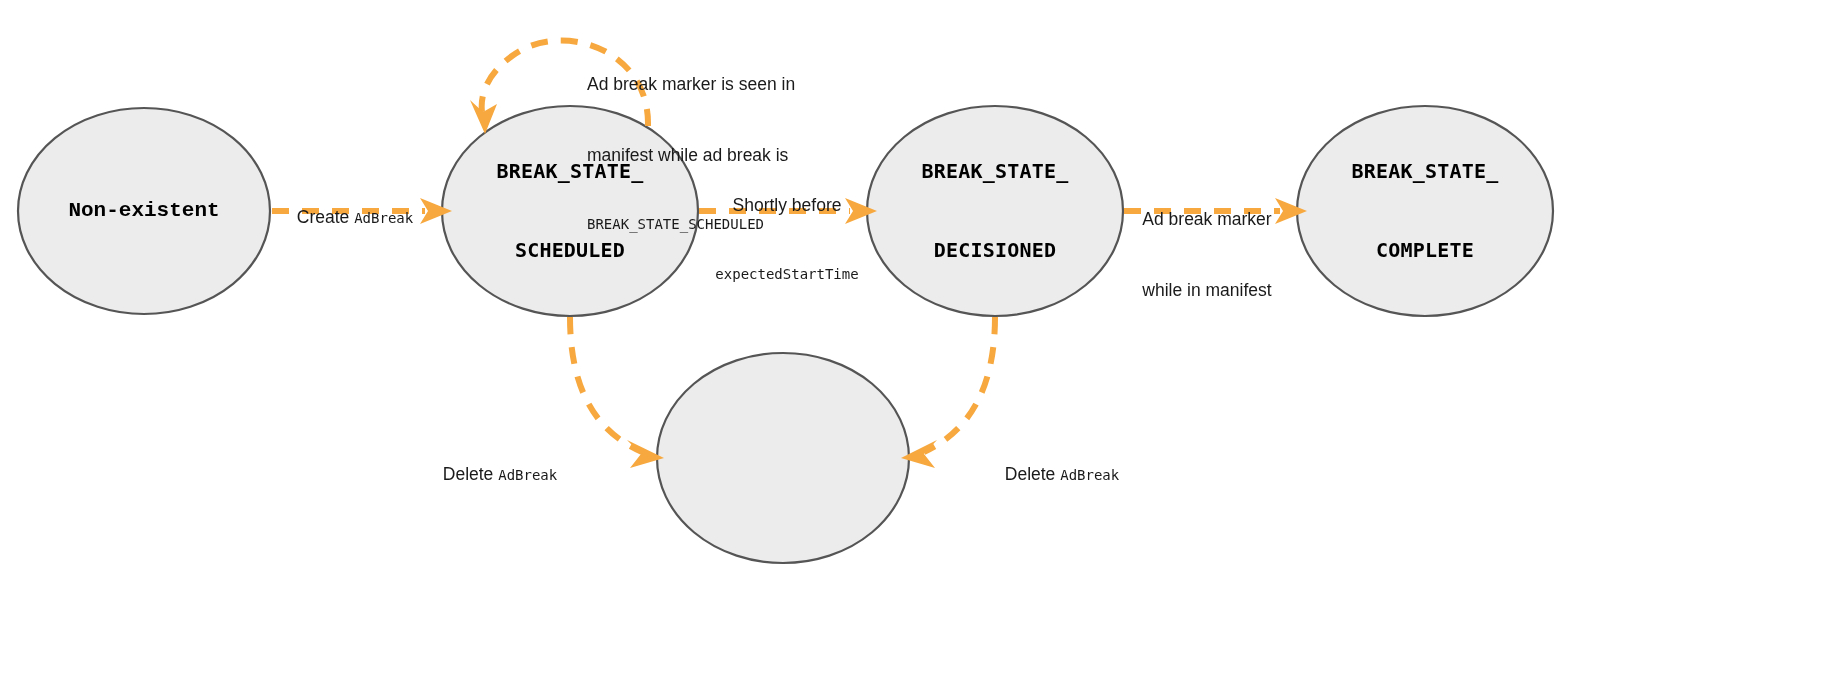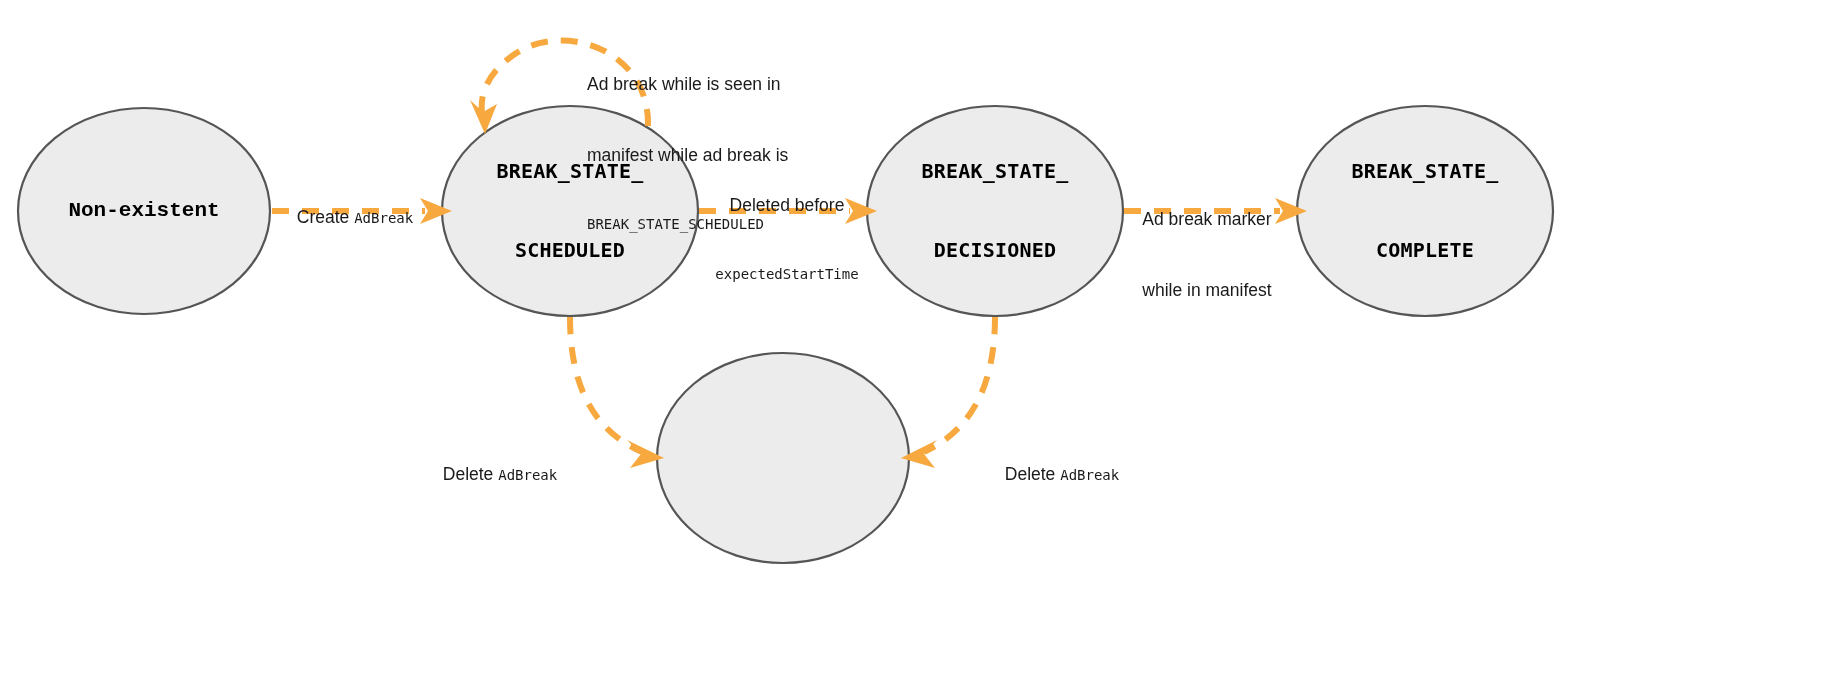--- a/index.html
+++ b/index.html
@@ -149,27 +149,27 @@
     <span class="lbl-line">BREAK_STATE_</span>
     <span class="lbl-line">COMPLETE</span>
   </div>
 
 
   <div class="edge-label center" style="left:355px; top:158px;">
     <span class="lbl-line"><span>Create </span><span class="code">AdBreak</span></span>
   </div>
 
   <div class="edge-label left" style="left:587px; top:25px;">
-    <span class="lbl-line">Ad break while is seen in</span>
+    <span class="lbl-line">Ad break marker is seen in</span>
     <span class="lbl-line">manifest while ad break is</span>
     <span class="lbl-line code">BREAK_STATE_SCHEDULED</span>
   </div>
 
   <div class="edge-label center" style="left:787px; top:146px;">
-    <span class="lbl-line">Deleted before</span>
+    <span class="lbl-line">Shortly before</span>
     <span class="lbl-line code">expectedStartTime</span>
   </div>
 
   <div class="edge-label center" style="left:1207px; top:160px;">
     <span class="lbl-line">Ad break marker</span>
     <span class="lbl-line">while in manifest</span>
   </div>
 
   <div class="edge-label center" style="left:500px; top:415px;">
     <span class="lbl-line"><span>Delete </span><span class="code">AdBreak</span></span>

